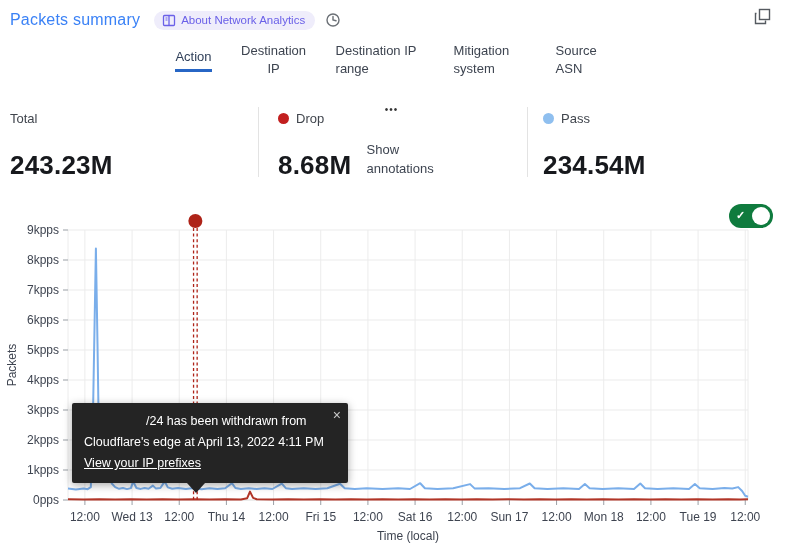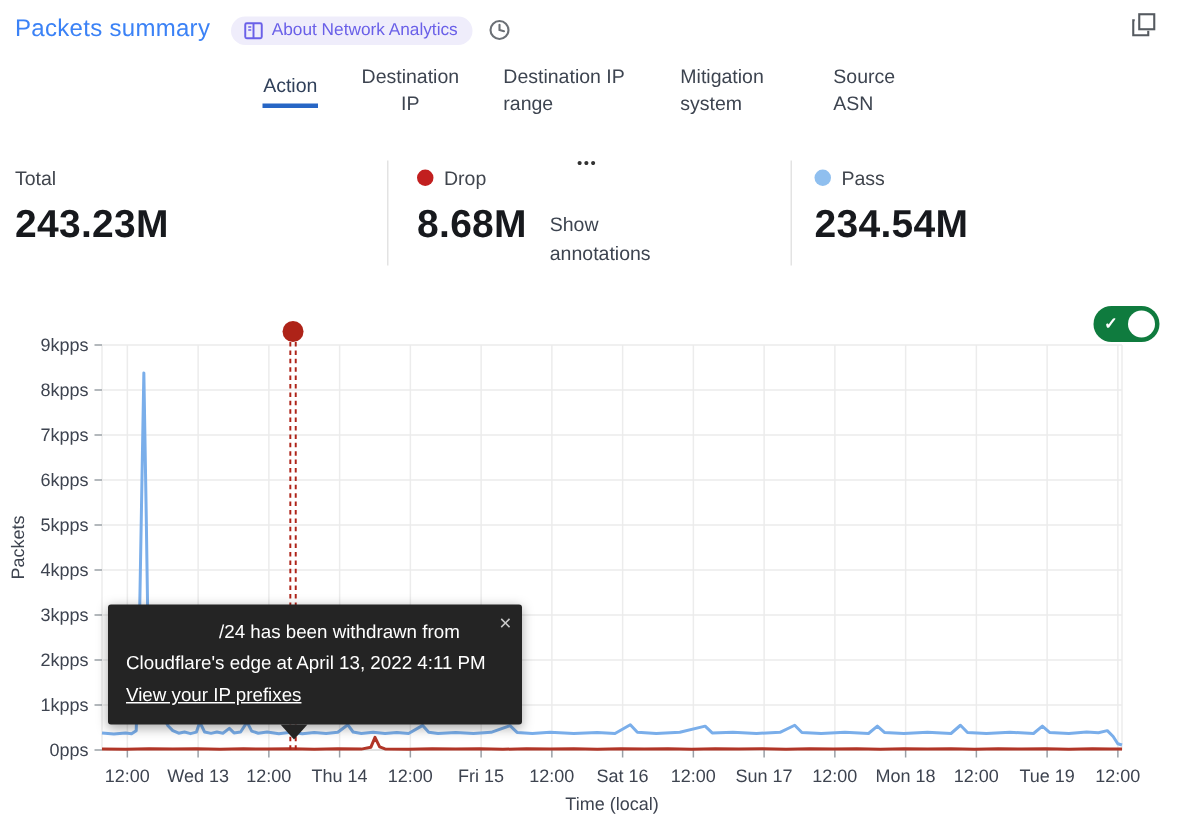--- a/index.html
+++ b/index.html
@@ -32,21 +32,21 @@
   .toggle .chk { position:absolute; left:7px; top:5px; color:#fff; font-size:11px; font-weight:700; }
 
   
   .stats { position:absolute; left:0; top:105px; width:785px; height:75px; }
   .vdiv { position:absolute; top:2px; height:70px; width:1px; background:#e3e3e3; }
   .vdiv.d0 { left:258px; } .vdiv.d1 { left:527px; }
   .stat { position:absolute; top:6px; }
   .stat.s0 { left:10px; } .stat.s1 { left:278px; } .stat.s2 { left:543px; }
   .stat-lab { display:flex; align-items:center; gap:7px; font-size:13px; color:#40454d; }
   .dot { width:11px; height:11px; border-radius:50%; display:inline-block; }
-  .stat-val { margin-top:8px; font-size:26px; font-weight:600; color:#17191d; letter-spacing:.2px; }
+  .stat-val { margin-top:24px; font-size:26px; font-weight:600; color:#17191d; letter-spacing:.2px; }
 
   
   #chart-wrap { position:absolute; left:0; top:200px; width:785px; height:350px; }
   #chart-svg { display:block; }
 
   
   .tip { position:absolute; left:72px; top:403px; width:276px; background:#242424; color:#fff;
          border-radius:2px; padding:8px 12px 9px 12px; font-size:12.5px; line-height:21px;
          box-shadow:0 2px 8px rgba(0,0,0,.35); z-index:5; }
   .tip .l1 { padding-left:62px; white-space:nowrap; }

